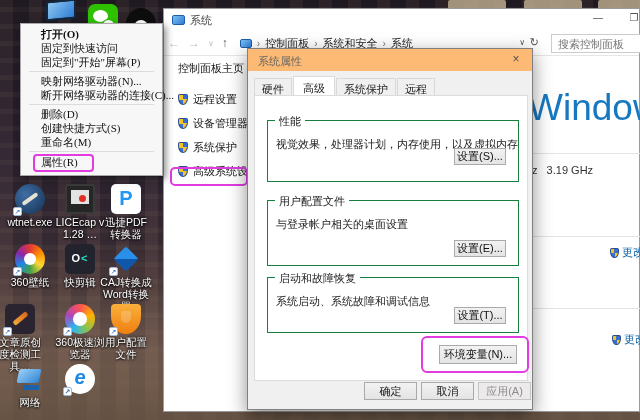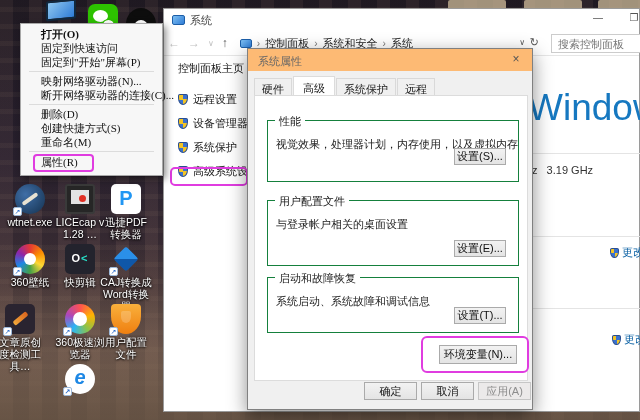--- a/index.html
+++ b/index.html
@@ -168,20 +168,24 @@
         <span class="sc-arrow" style="z-index:2">↗</span>
       </div>
     <div class="dlabel">360极速浏览器</div>
   </div>
   <div class="dicon" style="left:100px;top:304px;">
     <div class="art a-huo">
         <span class="sc-arrow">↗</span>
       </div>
     <div class="dlabel">用户配置文件</div>
   </div>
+  <div class="dicon" style="left:4px;top:364px;">
+    <div class="art a-net"></div>
+    <div class="dlabel">网络</div>
+  </div>
   <div class="dicon" style="left:54px;top:364px;">
     <div class="art a-2345"><span>e</span><span class="sc-arrow">↗</span></div>
   </div>
 
   <div class="abs syswin">
     <div class="titlebar">
       <span class="monitor-ico"></span>
       <span class="t">系统</span>
     </div>
     <div class="cap-btn" style="right:28px;">—</div>

